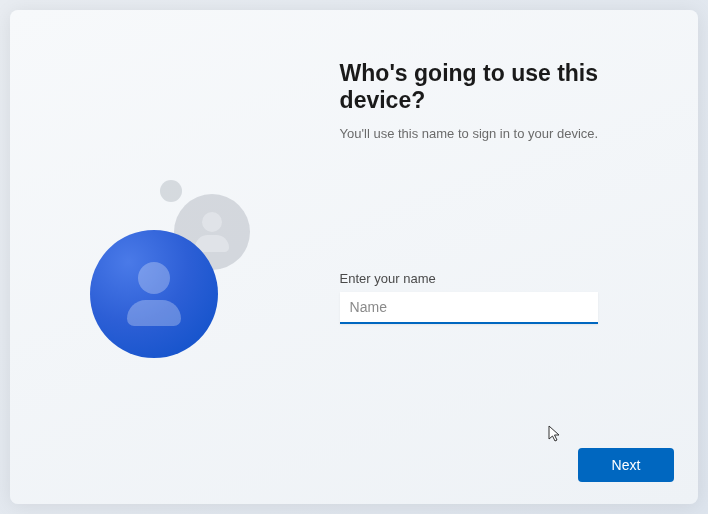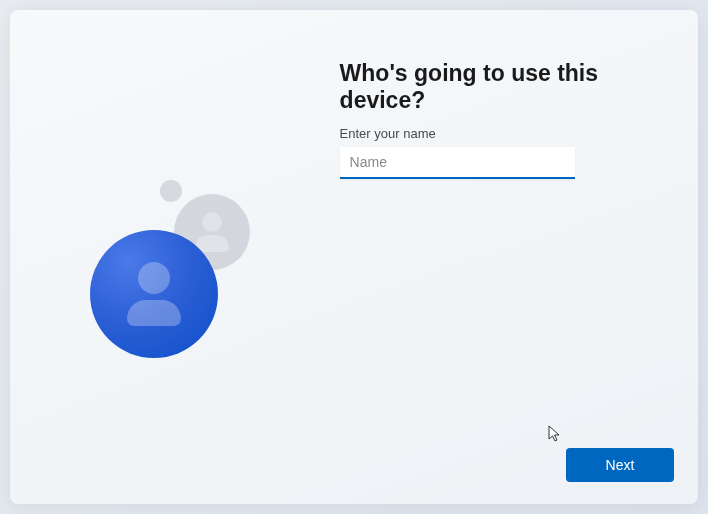--- a/index.html
+++ b/index.html
@@ -114,40 +114,40 @@
       font-size: 13px;
       color: #6b6b6b;
       margin-bottom: 130px;
     }
     .field-label {
       font-size: 13px;
       color: #4a4a4a;
       margin-bottom: 6px;
     }
     .name-input {
-      width: 235px;
+      width: 258px;
       height: 32px;
       padding: 4px 10px;
       font-size: 14px;
       font-family: inherit;
       color: #333;
       background: #ffffff;
       border: none;
       border-bottom: 2px solid #0067c0;
       outline: none;
       box-shadow: 0 1px 2px rgba(0,0,0,0.06);
     }
     .name-input::placeholder {
       color: #8a8a8a;
     }
     .next-button {
       position: absolute;
       bottom: 22px;
       right: 24px;
-      width: 108px;
+      width: 96px;
       height: 34px;
       background: #0067c0;
       color: #ffffff;
       border: none;
       border-radius: 4px;
       font-size: 14px;
       font-family: inherit;
       cursor: pointer;
     }
     .cursor {
@@ -170,20 +170,21 @@
       </div>
       <div class="main-avatar">
         <div class="head"></div>
         <div class="body"></div>
       </div>
     </div>
   </div>
 
   <div class="right-pane">
     <h1 class="title">Who's going to use this device?</h1>
+    <p class="subtitle">You'll use this name to sign in to your device.</p>
 
     <div class="field-label">Enter your name</div>
     <input type="text" class="name-input" placeholder="Name" style="">
 
     <button class="next-button">Next</button>
   </div>
 </div>
 
 <svg class="cursor" width="14" height="18" viewBox="0 0 14 18">
   <path d="M1 1 L1 14 L4.5 11 L7 16 L9 15 L6.5 10 L11 10 Z" fill="white" stroke="#333" stroke-width="1"></path>

